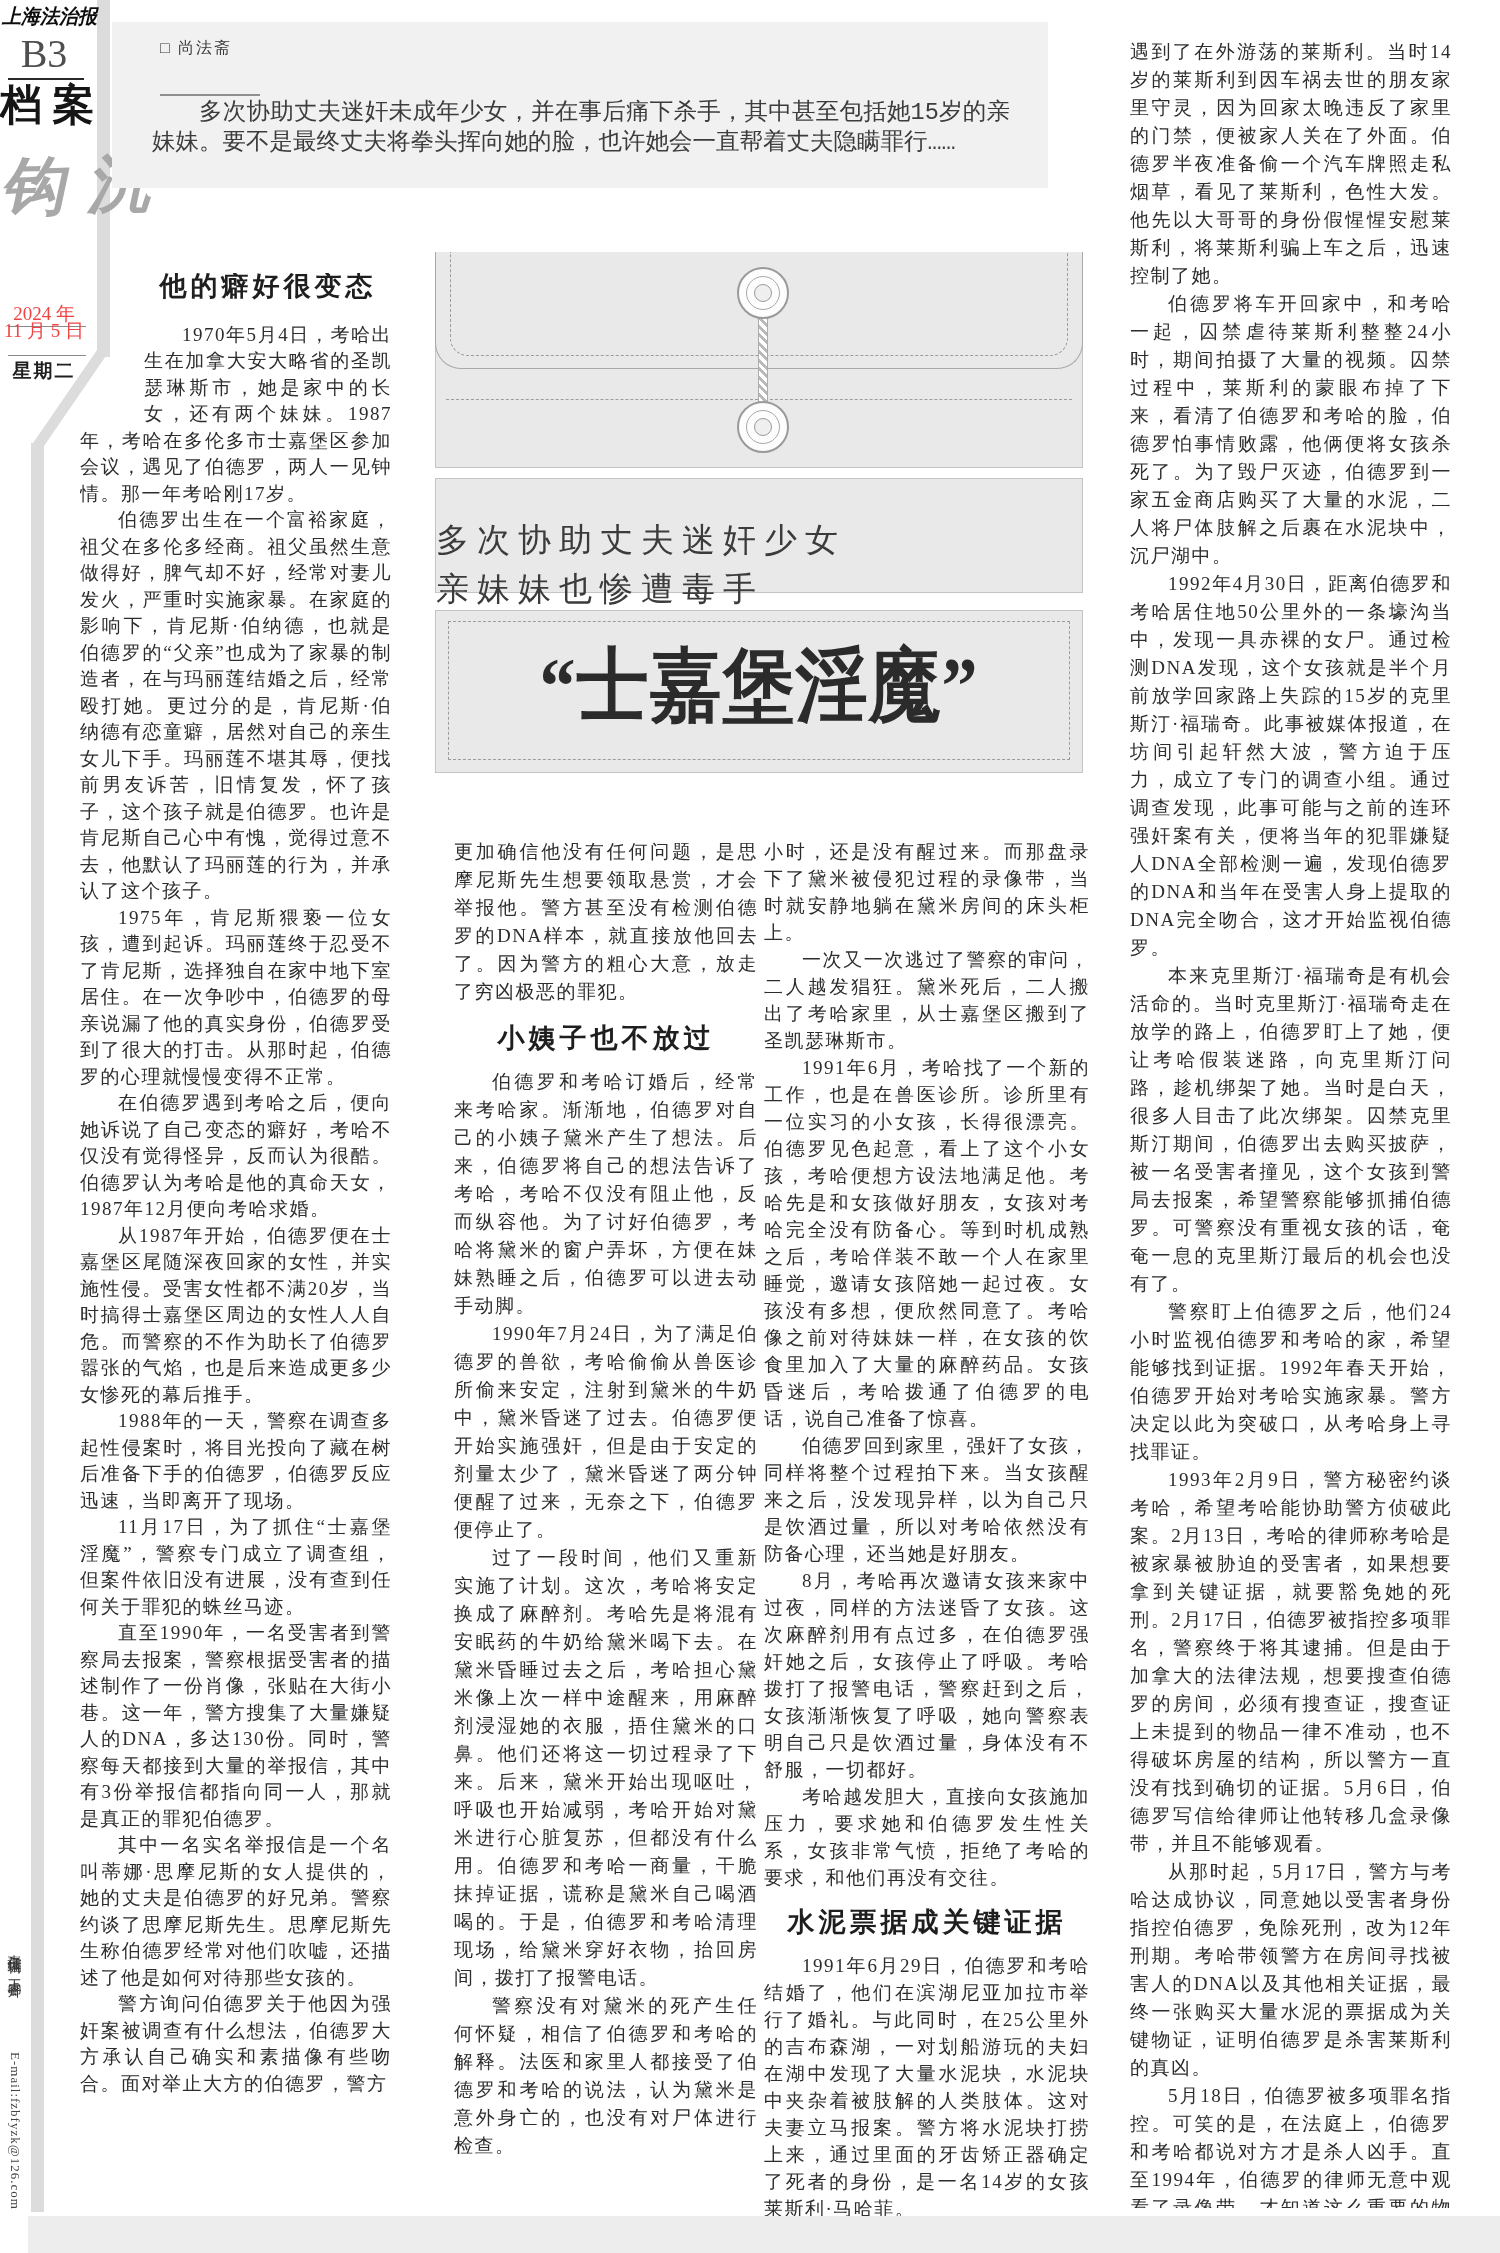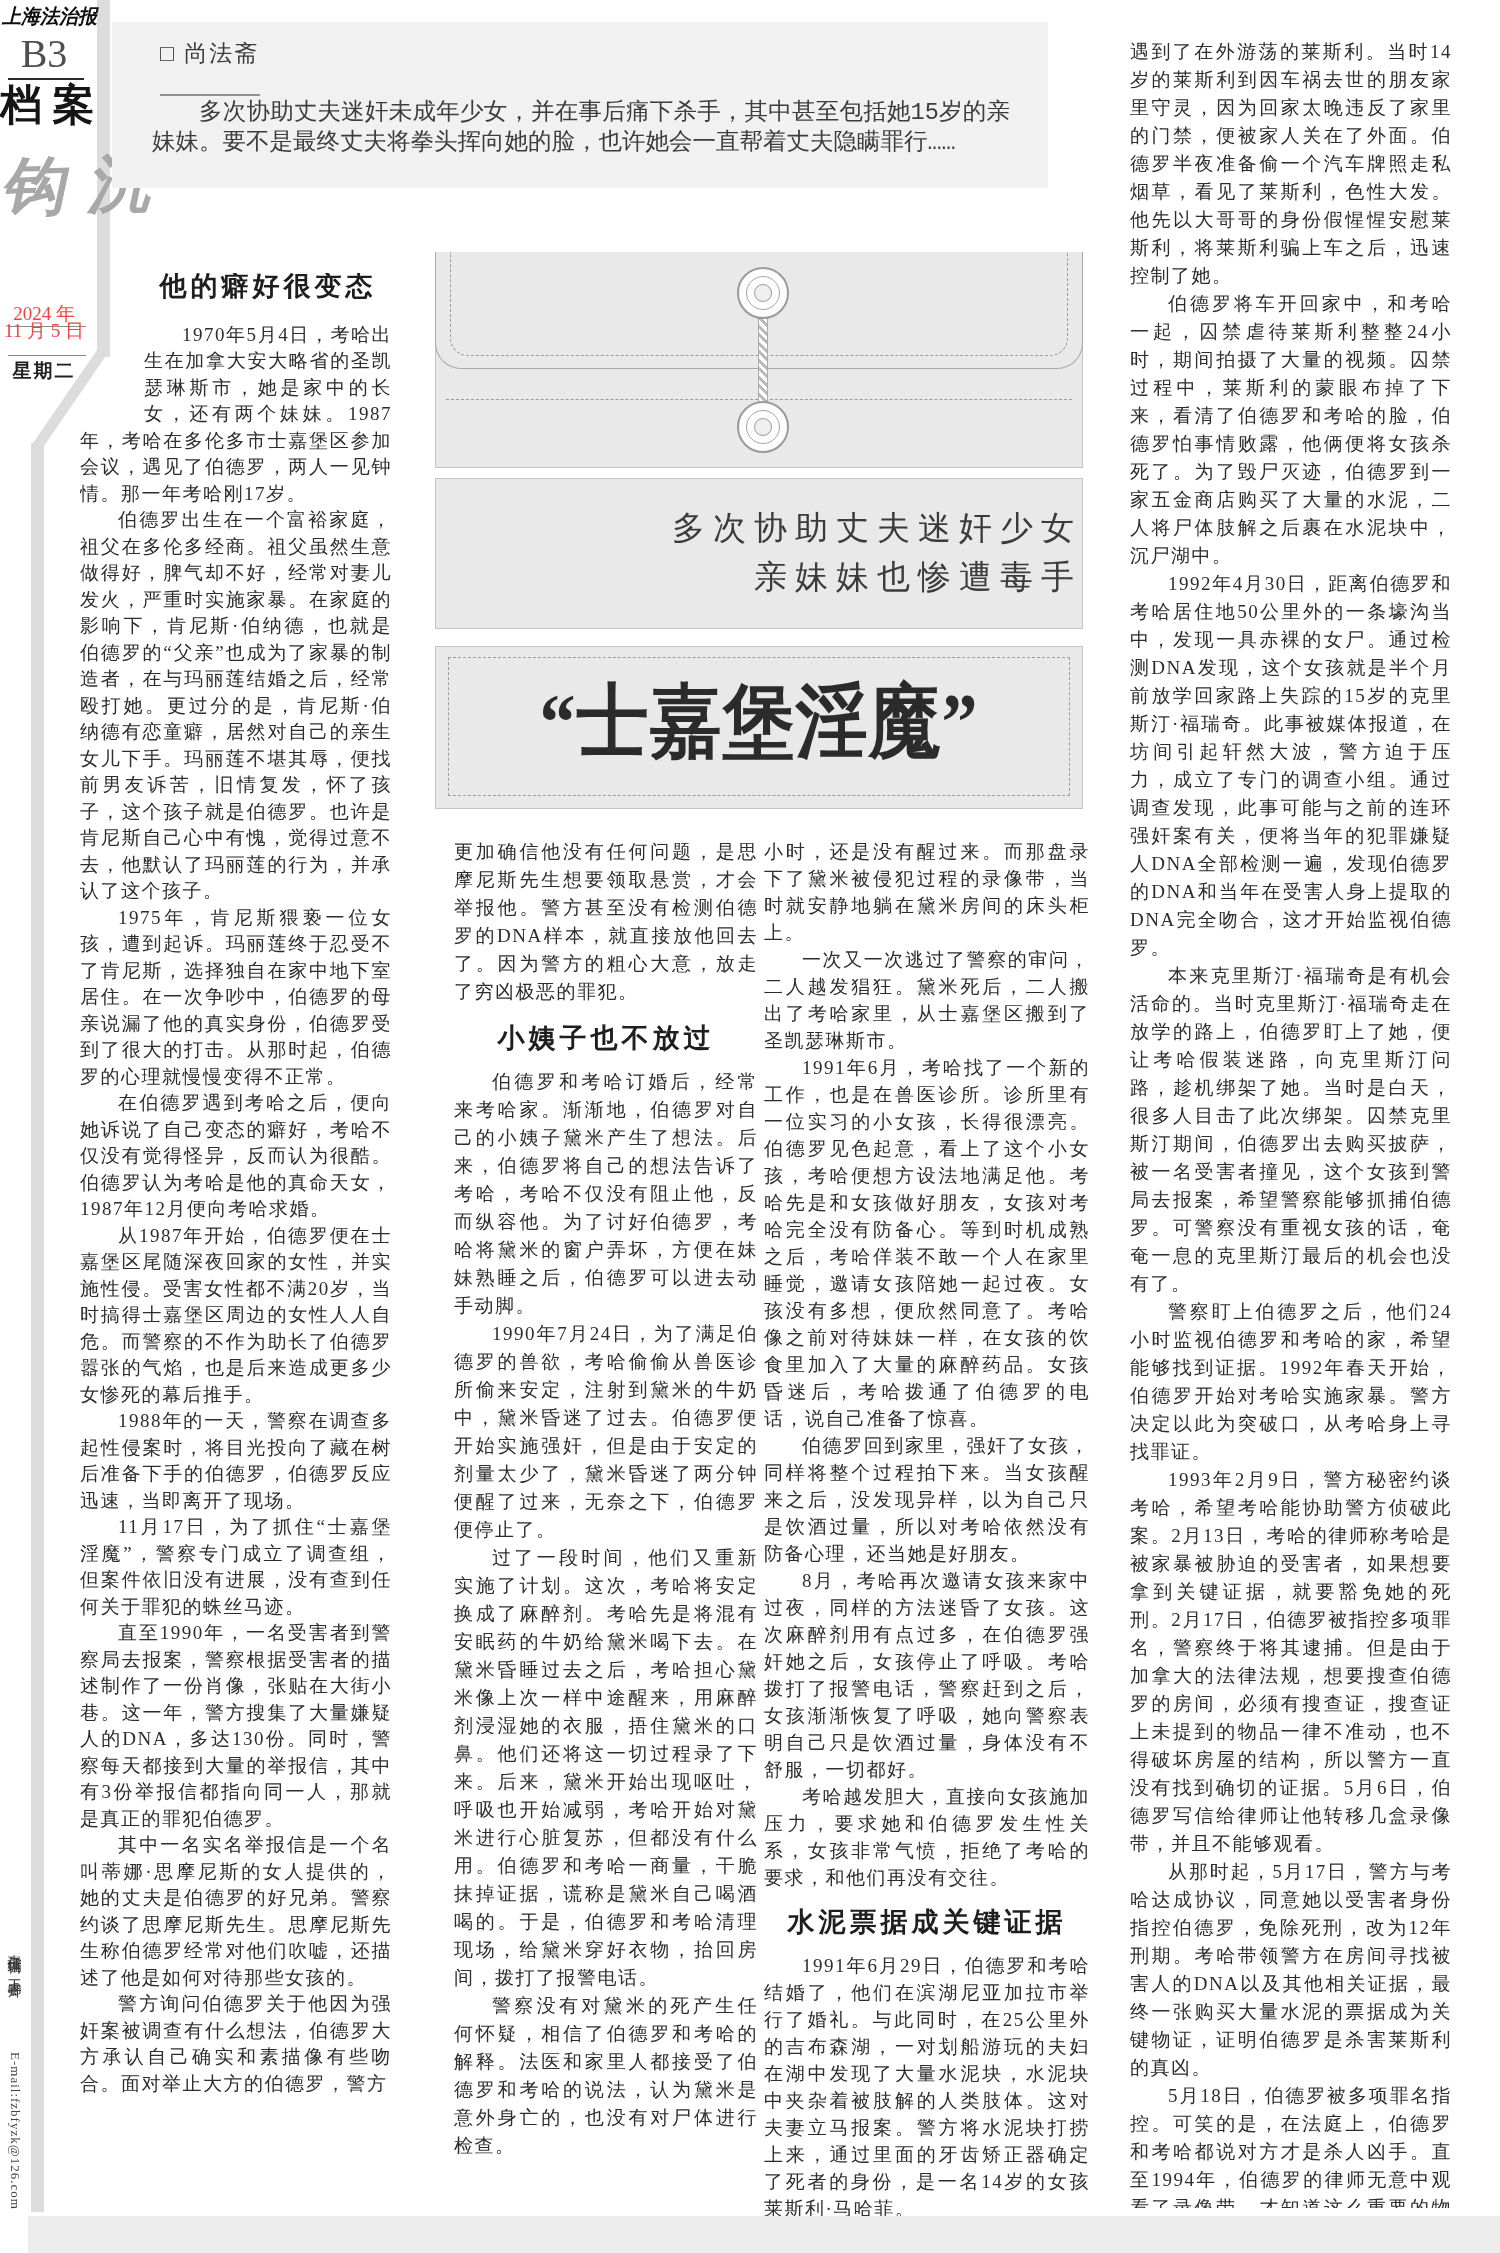--- a/index.html
+++ b/index.html
@@ -30,21 +30,21 @@
   #weekday{position:absolute;left:0;top:358px;width:88px;text-align:center;
         font-family:"Liberation Sans",sans-serif;font-weight:bold;font-size:19px;
         letter-spacing:2px;color:#1f1f1f;}
   #editor{position:absolute;left:6px;top:1943px;height:300px;writing-mode:vertical-rl;
         font-family:"Liberation Sans",sans-serif;font-size:14px;color:#333;letter-spacing:2px;}
   #email{position:absolute;left:7px;top:2052px;height:200px;writing-mode:vertical-rl;
         font-family:"Liberation Serif",serif;font-size:13px;color:#444;letter-spacing:1px;}
   
   #introbox{position:absolute;left:112px;top:22px;width:936px;height:166px;background:#f1f1f1;}
   #intro-label{position:absolute;left:48px;top:16px;font-family:"Liberation Sans",sans-serif;
-        font-size:23px;color:#3a3a3a;letter-spacing:2px;}
+        font-size:16px;color:#3a3a3a;letter-spacing:2px;}
   #intro-underline{position:absolute;left:48px;top:72px;width:100px;border-top:2px solid #8f8f8f;}
   #intro-text{position:absolute;left:40px;top:76px;width:858px;font-family:Liberation Mono, monospace;
         font-size:23.5px;line-height:30px;color:#3c3c3c;text-indent:2em;text-align:justify;}
   
   #envelope{position:absolute;left:435px;top:252px;width:648px;height:553px;background:#fff;}
   .envsec{position:relative;background:#e9e9e9;border:1px solid #c4c4c4;box-sizing:border-box;}
   #env1{height:216px;}
   #flap{position:absolute;left:-1px;right:-1px;top:-1px;height:116px;background:#e9e9e9;
         border:1px solid #a8a8a8;border-top:none;border-radius:0 0 26px 26px;}
   #flap-stitch{position:absolute;left:14px;right:14px;top:0;bottom:12px;
@@ -54,21 +54,21 @@
         background:#fdfdfd;border:2px solid #9a9a9a;box-sizing:border-box;z-index:3;}
   .grommet .g2{position:absolute;left:7px;top:7px;width:34px;height:34px;border-radius:50%;
         border:1.5px solid #a8a8a8;box-sizing:border-box;}
   .grommet .g3{position:absolute;left:15px;top:15px;width:18px;height:18px;border-radius:50%;
         border:1.5px solid #9a9a9a;background:#efefef;box-sizing:border-box;}
   #gr1{top:14px;} #gr2{top:148px;}
   #string{position:absolute;left:322px;top:40px;width:10px;height:134px;z-index:2;
         background:repeating-linear-gradient(45deg,#ffffff 0 3px,#b9b9b9 3px 6px);
         border:1px solid #ababab;box-sizing:border-box;}
   .envgap1{height:10px;background:#fff;} .envgap2{height:17px;background:#fff;}
-  #env2{height:151px;text-align:right;padding-top:24px;}
+  #env2{height:115px;text-align:left;padding-top:36px;}
   .subline{font-family:"Liberation Sans",sans-serif;font-size:33px;line-height:49px;
         letter-spacing:8px;color:#3b3b3b;}
   #env3{height:163px;text-align:center;}
   #env3-border{position:absolute;left:12px;right:12px;top:10px;bottom:12px;
         border:1.5px dashed #9c9c9c;}
   #env-title{position:relative;z-index:1;font-family:"Liberation Serif","DejaVu Serif",serif;
         font-weight:bold;font-size:72px;line-height:150px;color:#2b2b2b;letter-spacing:1px;
         transform:scaleY(1.12);}
   
   .col{position:absolute;overflow:hidden;text-align:justify;}

